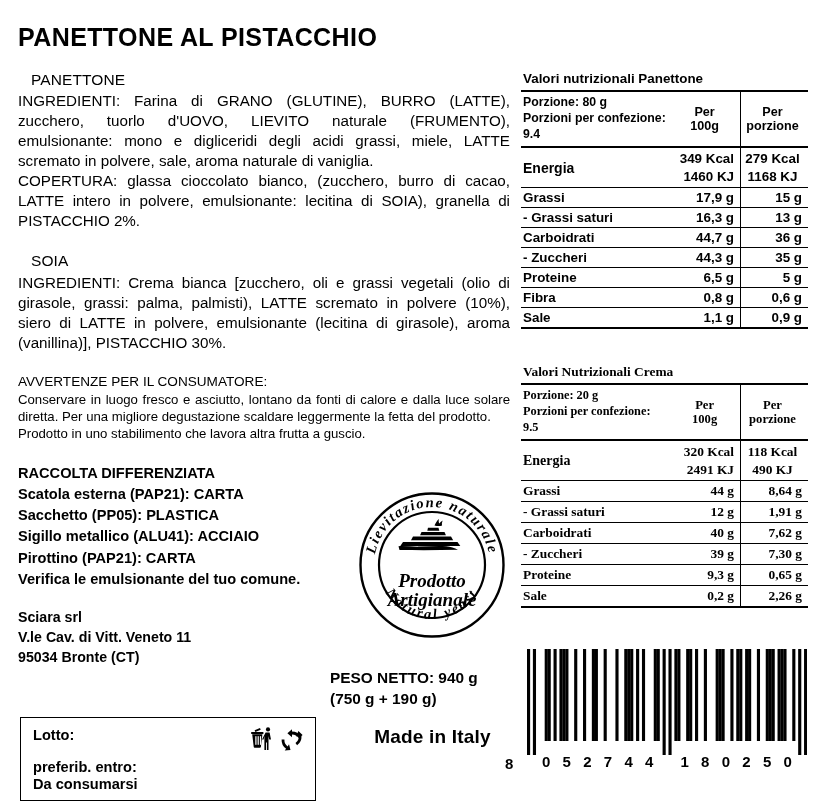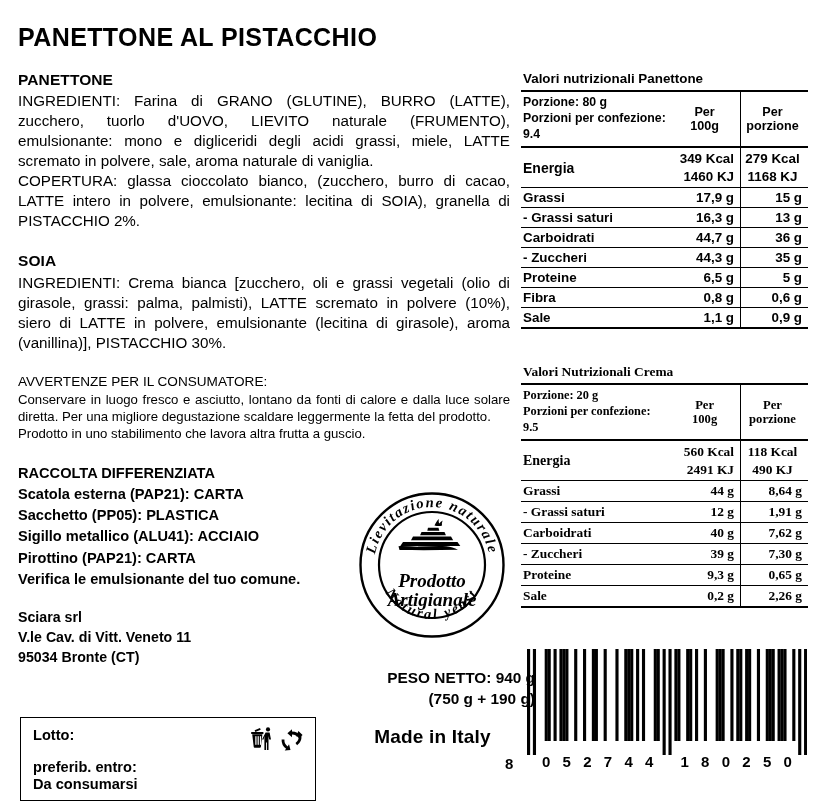--- a/index.html
+++ b/index.html
@@ -11,22 +11,22 @@
   .page{position:absolute;inset:0;}
 
   
   .left-col{position:absolute;left:18px;top:24px;width:492px;}
 
   .product-title{
     font-size:25px;font-weight:bold;letter-spacing:.4px;
     line-height:1.1;margin:0 0 18px 0;
   }
   .sect-head{
-    font-size:15.5px;font-weight:bold;letter-spacing:.1px;
-    margin:0 0 2px 0;line-height:1.25;
+    font-size:15.5px;font-weight:normal;letter-spacing:.1px;
+    margin:0 0 2px 13px;line-height:1.25;
   }
   .ing-block{
     font-size:15.2px;line-height:1.32;text-align:justify;
     text-justify:inter-word;margin:0;
   }
   .gap-lg{height:20px;}
 
   .warn-title{font-size:13.6px;line-height:1.3;margin:0;}
   .warn-body{font-size:13.2px;line-height:1.32;margin:0;text-align:left;}
   .warn-body.just{text-align:justify;text-justify:inter-word;}
@@ -45,21 +45,21 @@
   }
   .lotto-label{font-size:14.6px;font-weight:bold;line-height:1.2;}
   .lotto-exp{margin-top:14px;font-size:14.6px;font-weight:bold;line-height:1.18;}
   .lotto-icons{position:absolute;right:11px;top:9px;display:flex;gap:7px;align-items:flex-start;}
 
   
   .stamp{
     position:absolute;left:358px;top:491px;width:148px;height:148px;
   }
   .peso{
-    position:absolute;left:330px;top:668px;width:205px;text-align:right;
+    position:absolute;left:330px;top:668px;width:205px;text-align:left;
     font-size:15.4px;font-weight:bold;line-height:1.35;
   }
   .made-in{
     position:absolute;left:330px;top:726px;width:205px;text-align:center;
     font-size:19px;font-weight:bold;letter-spacing:.2px;
   }
 
   
   .nutri{
     position:absolute;left:521px;width:287px;
@@ -311,21 +311,21 @@
             <div class="hdr-sub">100g</div>
           </td>
           <td class="hdr-right">
             <div class="hdr-sub">Per</div>
             <div class="hdr-sub">porzione</div>
           </td>
         </tr>
         <tr class="thick">
           <td class="energy-l">Energia</td>
           <td class="v en-two">
-            <div>560 Kcal</div>
+            <div>320 Kcal</div>
             <div>2491 KJ</div>
           </td>
           <td class="v2 ctr en-two">
             <div>118 Kcal</div>
             <div>490 KJ</div>
           </td>
         </tr>
         <tr>
           <td class="nm">Grassi</td>
           <td class="v">44 g</td>

